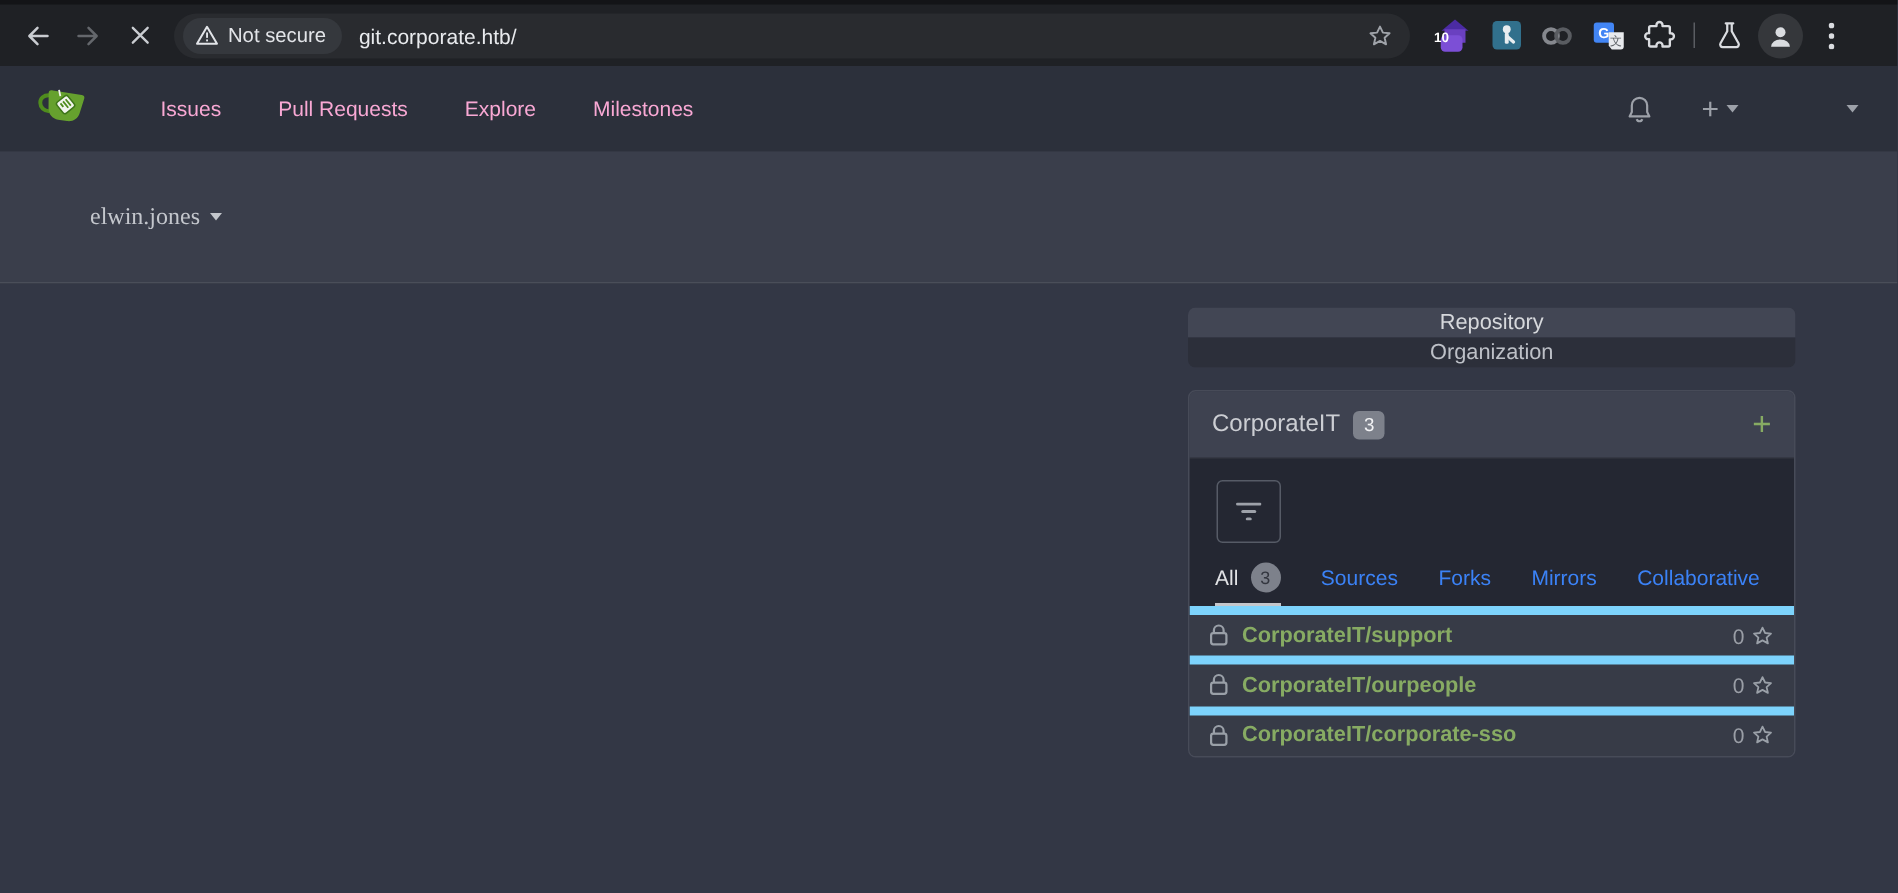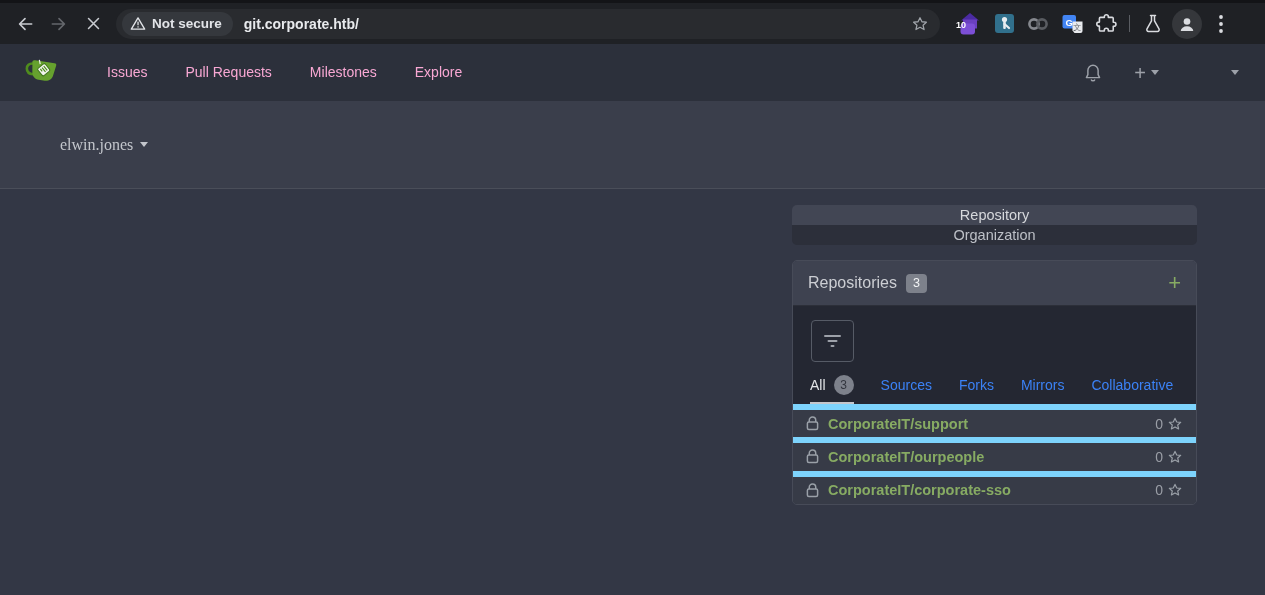--- a/index.html
+++ b/index.html
@@ -5,21 +5,21 @@
   * { margin:0; padding:0; box-sizing:border-box; }
   html,body { width:1265px; height:595px; overflow:hidden; }
   body { font-family:"Liberation Sans","DejaVu Sans",sans-serif; background:#333745; }
 
   
   .toolbar { height:44px; background:#1f2125; border-top:3px solid #131417;
              display:flex; align-items:center; padding:0 8px; }
   .tb-btn { width:34px; height:34px; border-radius:17px; display:flex;
             align-items:center; justify-content:center; flex:0 0 auto; cursor:pointer; }
   .omnibox { flex:0 0 824px; height:30px; margin-left:6px; background:#292b2f;
-             border-radius:15px; display:flex; align-items:center; padding:0 6px;font-weight:bold; }
+             border-radius:15px; display:flex; align-items:center; padding:0 6px; }
   .sec-chip { height:24px; background:#35383d; border-radius:12px; display:flex;
               align-items:center; padding:0 11px 0 8px; gap:6px; }
   .sec-chip span { color:#e2e4e8; font-size:13.5px; white-space:nowrap; }
   .url-text { color:#e8eaed; font-size:14px; margin-left:11px; flex:1; }
   .ext-area { display:flex; align-items:center; margin-left:14px; gap:2px; }
   .ext-btn { width:32px; height:32px; display:flex; align-items:center;
              justify-content:center; flex:0 0 auto; cursor:pointer; position:relative; }
   .tb-sep { width:1px; height:17px; background:#5a5d62; margin:0 5px; }
   .avatar-btn { width:30px; height:30px; border-radius:50%; background:#35373b;
                 display:flex; align-items:center; justify-content:center; }
@@ -195,22 +195,22 @@
           <rect x="14.5" y="8.5" width="9.5" height="9.5" rx="1.6" fill="#f2f5ee" stroke="#3e751a" stroke-width="1"></rect>
           <path d="M16.5 11h5.5M16.5 13.2h5.5M16.5 15.4h3" stroke="#4f8c1d" stroke-width="1.2"></path>
         </g>
         <path d="M13.5 4.5 l1.5 4" stroke="#f2f5ee" stroke-width="1.2"></path>
       </g>
     </svg>
   </div>
   <div class="gt-links">
     <span class="gt-link">Issues</span>
     <span class="gt-link">Pull Requests</span>
+    <span class="gt-link">Explore</span>
     <span class="gt-link">Milestones</span>
-    <span class="gt-link">Explore</span>
   </div>
   <div class="gt-right">
     <div class="gt-iconbtn" style="margin-right:32px;">
       <svg width="18" height="19" viewBox="0 0 24 26">
         <path d="M12 3a7 7 0 0 0-7 7v6l-2 4h18l-2-4v-6a7 7 0 0 0-7-7z" stroke="#9da1a9" stroke-width="2" fill="none" stroke-linejoin="round"></path>
         <path d="M9.5 22.5a2.6 2.6 0 0 0 5 0" stroke="#9da1a9" stroke-width="2" fill="none"></path>
       </svg>
     </div>
     <div class="gt-iconbtn">
       <span class="gt-plus">+</span>
@@ -233,21 +233,21 @@
   <div></div>
 
   <div class="right-col">
     <div class="seg-tabs">
       <div class="seg active">Repository</div>
       <div class="seg inactive">Organization</div>
     </div>
 
     <div class="panel">
       <div class="panel-header">
-        <span class="panel-title">Repositories</span>
+        <span class="panel-title">CorporateIT</span>
         <span class="panel-badge">3</span>
         <span class="panel-plus">+</span>
       </div>
 
       <div class="panel-body">
         <div class="search-row">
           <div class="filter-btn">
             <svg width="17" height="12" viewBox="0 0 17 12">
               <rect x="0" y="0" width="17" height="2" rx="1" fill="#9da1a9"></rect>
               <rect x="3.5" y="5" width="10" height="2" rx="1" fill="#9da1a9"></rect>

